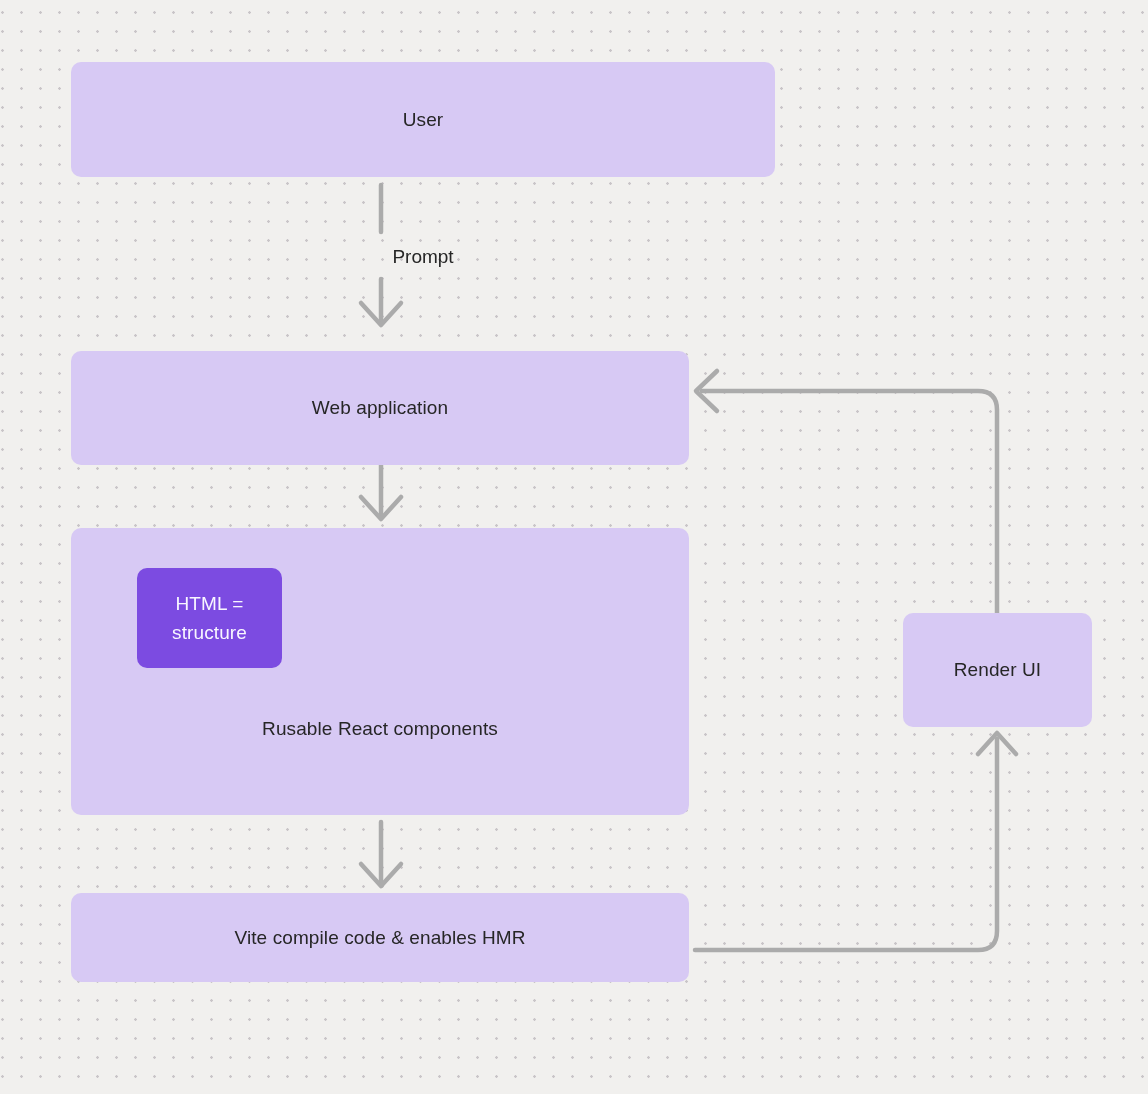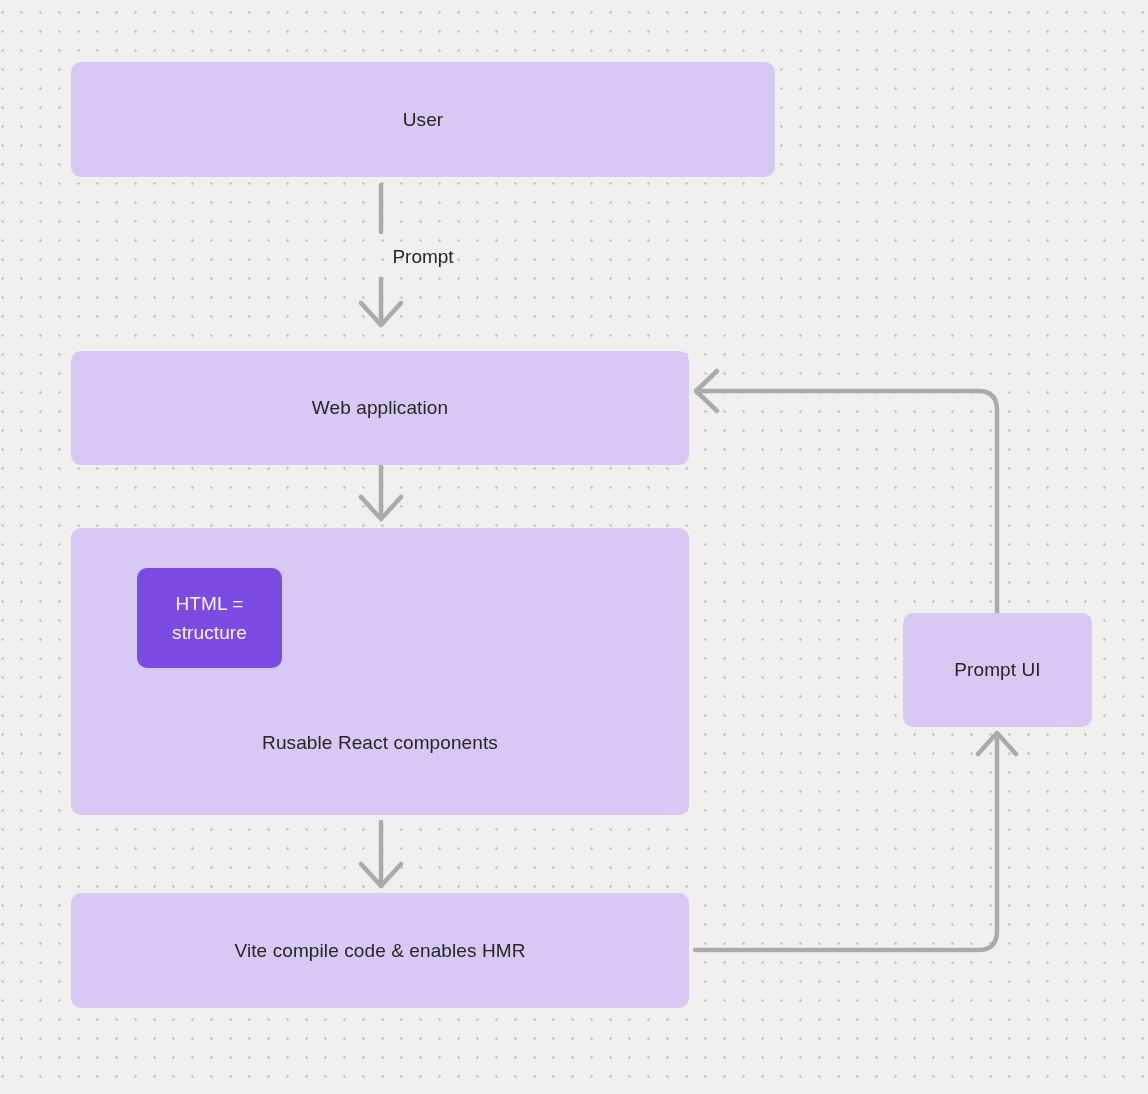--- a/index.html
+++ b/index.html
@@ -47,21 +47,21 @@
     display: flex;
     align-items: center;
     justify-content: center;
     color: var(--node-text);
     font-size: 19px;
     letter-spacing: 0.1px;
   }
   .node-user      { left: 71px;  top: 62px;  width: 704px; height: 115px; }
   .node-webapp    { left: 71px;  top: 351px; width: 618px; height: 114px; }
   .node-container { left: 71px;  top: 528px; width: 618px; height: 287px; display: block; }
-  .node-vite      { left: 71px;  top: 893px; width: 618px; height: 115px; text-align: right; }
+  .node-vite      { left: 71px;  top: 893px; width: 618px; height: 89px; text-align: right; }
   .node-render    { left: 903px; top: 613px; width: 189px; height: 114px; }
 
   .chip-row {
     position: absolute;
     left: 66px; top: 40px;
     display: flex;
     gap: 25px;
   }
   .chip {
     width: 145px;
@@ -72,21 +72,21 @@
     display: flex;
     align-items: center;
     justify-content: center;
     text-align: center;
     font-size: 19px;
     line-height: 29px;
     padding: 6px;
   }
   .container-caption {
     position: absolute;
-    left: 0; top: 204px;
+    left: 0; top: 190px;
     width: 100%;
     text-align: center;
     color: var(--node-text);
     font-size: 19px;
   }
 
   .edge-label {
     position: absolute;
     color: var(--node-text);
     font-size: 19px;
@@ -136,16 +136,16 @@
       </div>
     </div>
     <div class="container-caption">Rusable React components</div>
   </div>
 
   <div class="node node-vite">
     <span>Vite compile code &amp; enables HMR</span>
   </div>
 
   <div class="node node-render">
-    <span>Prompt UI</span>
+    <span>Render UI</span>
   </div>
 
 </div>
 
 </body></html>

